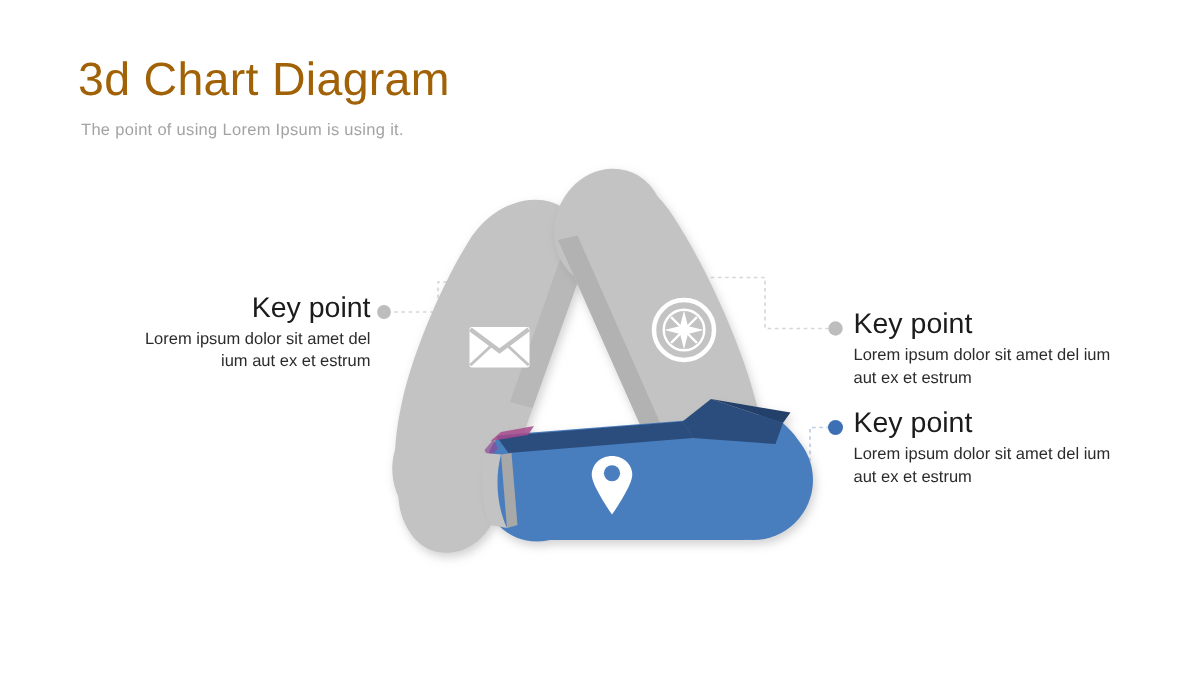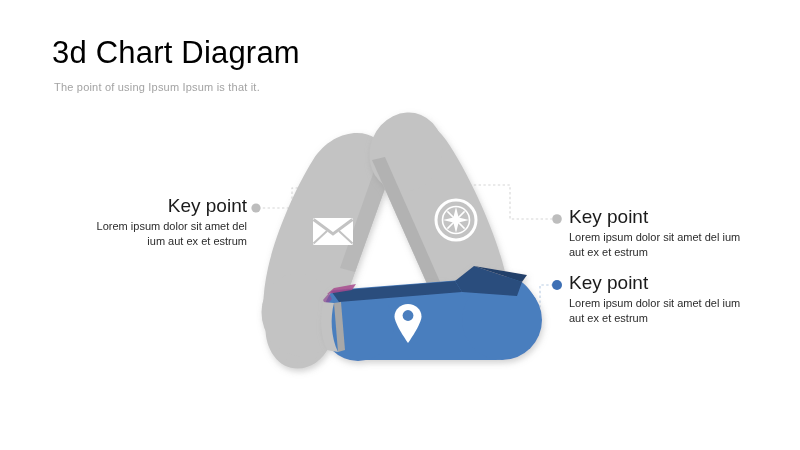--- a/index.html
+++ b/index.html
@@ -23,21 +23,21 @@
   
   .header {
     position: absolute;
     left: 52px;
     top: 36px;
     width: 600px;
   }
   .slide-title {
     font-size: 31px;
     font-weight: 400;
-    color: #000000;
+    color: #a16207;
     letter-spacing: 0.2px;
     line-height: 1.1;
     margin: 0;
     white-space: nowrap;
   }
   .slide-subtitle {
     font-size: 11px;
     font-weight: 400;
     color: #a3a3a3;
     margin: 11px 0 0 2px;
@@ -98,21 +98,21 @@
     text-align: left;
   }
 </style>
 </head>
 <body>
 
 <div class="slide">
 
   <div class="header">
     <h1 class="slide-title">3d Chart Diagram</h1>
-    <div class="slide-subtitle">The point of using Ipsum Ipsum is that it.</div>
+    <div class="slide-subtitle">The point of using Lorem Ipsum is using it.</div>
   </div>
 
   <div class="diagram-stage">
     <svg class="diagram-svg" width="800" height="450" viewBox="0 0 800 450">
       <defs>
         <filter id="softshadow" x="-30%" y="-30%" width="170%" height="170%">
           <feDropShadow dx="1.5" dy="3" stdDeviation="3.2" flood-color="#9a9a9a" flood-opacity="0.45"></feDropShadow>
         </filter>
         <filter id="tinyshadow" x="-30%" y="-30%" width="170%" height="170%">
           <feDropShadow dx="1" dy="2" stdDeviation="1.8" flood-color="#8f8f8f" flood-opacity="0.40"></feDropShadow>

